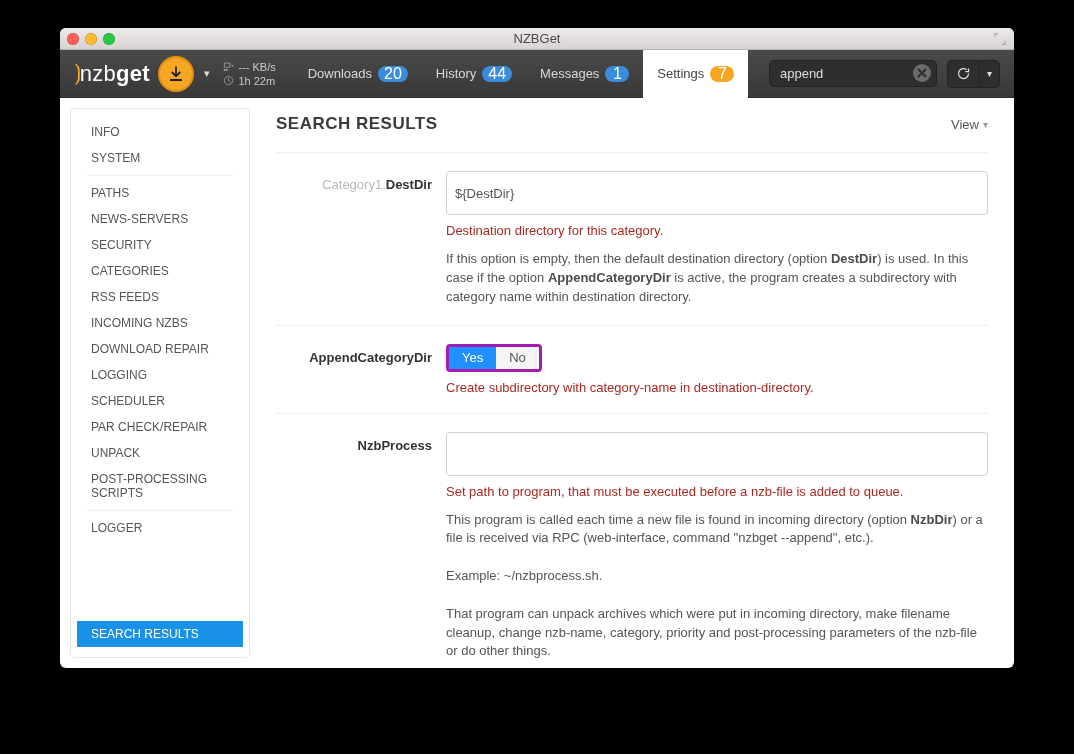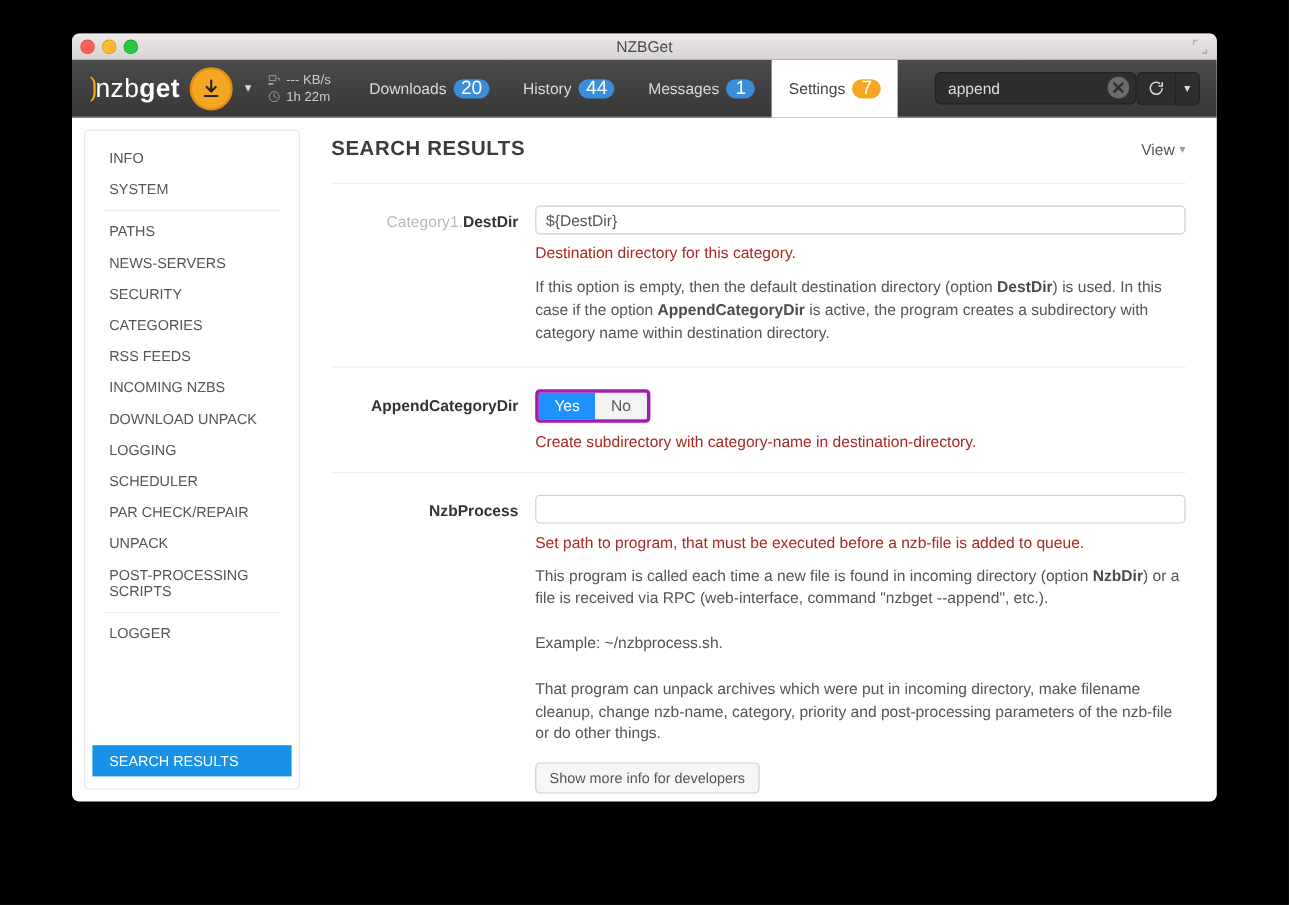--- a/index.html
+++ b/index.html
@@ -28,21 +28,21 @@
   .stats { display:flex; flex-direction:column; margin-left:14px; font-size:11px; color:#c9c9c9; line-height:14px; }
   .stats .row { display:flex; align-items:center; gap:4px; }
   .stats svg { width:11px; height:11px; opacity:.8; }
 
   .tabs { display:flex; margin-left:18px; height:48px; }
   .tab { display:flex; align-items:center; padding:0 14px; font-size:13px; color:#d8d8d8; gap:6px; cursor:pointer;justify-content:space-between; }
   .tab.active { background:#fff; color:#444; }
   .pill { min-width:24px; height:16px; border-radius:8px; font-size:16px; display:inline-flex; align-items:center; justify-content:center; padding:0 6px; color:#fff; }
   .pill-blue { background:#3a8ddb; } .pill-orange { background:#f5a623; }
 
-  .right-controls { margin-left:auto; display:flex; align-items:center; }
+  .right-controls { margin-left:auto; display:flex; align-items:center; gap:10px; }
   .search { position:relative; }
   .search input { background:#2e2e2e; border:1px solid #222; border-radius:5px; color:#ddd; padding:5px 28px 5px 10px; width:168px; font-size:13px; }
   .search .clear { position:absolute; right:6px; top:4px; width:18px; height:18px; background:#6c6c6c; border-radius:50%; display:flex; align-items:center; justify-content:center; cursor:pointer; }
   .btn-group { display:flex; }
   .btn-dark { background:#2e2e2e; border:1px solid #222; height:28px; display:flex; align-items:center; justify-content:center; color:#ddd; cursor:pointer; }
   .btn-dark:first-child { padding:0 8px; border-radius:5px 0 0 5px; border-right:none; }
   .btn-dark:last-child  { padding:0 7px; border-radius:0 5px 5px 0; }
 
   
   .body { display:flex; height:calc(640px - 22px - 48px); }
@@ -55,21 +55,21 @@
   .content { flex:1; padding:8px 26px 20px 26px; overflow:auto; font-size:13px; color:#555; }
   .content-head { display:flex; align-items:center; margin:8px 0 18px 0; }
   .content-head h2 { font-size:17px; font-weight:700; letter-spacing:.5px; color:#3b3b3b; }
   .view { margin-left:auto; color:#555; font-size:13px; display:flex; align-items:center; gap:4px; cursor:pointer; }
 
   .setting { display:flex; border-top:1px solid #eee; padding:18px 0; }
   .setting:first-of-type { border-top:1px solid #eee; }
   .setting .label { width:170px; text-align:right; padding-right:14px; font-size:13px; color:#333; line-height:28px; }
   .setting .label .light { color:#b9b9b9;margin-top:18px; }
   .setting .ctrl { flex:1; }
-  .text-input { width:100%; height:24px; border:1px solid #d0d0d0; border-radius:4px; padding:0 8px; font-size:13px; color:#555; }
+  .text-input { width:100%; height:44px; border:1px solid #d0d0d0; border-radius:4px; padding:0 8px; font-size:13px; color:#555; }
   .help-red { color:#a82a22; margin-top:8px; }
   .help { color:#555; margin-top:12px; line-height:1.45; }
   .help b { font-weight:700; color:#4b4b4b; }
 
   .toggle { display:inline-flex; border:3px solid #a21caf; border-radius:4px; overflow:hidden; height:28px; }
   .toggle span { display:flex; align-items:center; padding:0 13px; font-size:13px; color:#555; cursor:pointer; background:#f4f4f4; }
   .toggle span.active { background:#1e90ff; color:#fff; }
 
   .btn-light { display:inline-flex; align-items:center; height:26px; border:1px solid #cfcfcf; border-radius:4px; padding:0 11px; font-size:12px; color:#555; background:#f6f6f6; cursor:pointer; }
 </style>
@@ -167,21 +167,21 @@
     <div class="sidebar" id="sidebar">
         <div class="side-item">INFO</div>
         <div class="side-item">SYSTEM</div>
         <div class="side-sep"></div>
         <div class="side-item">PATHS</div>
         <div class="side-item">NEWS-SERVERS</div>
         <div class="side-item">SECURITY</div>
         <div class="side-item">CATEGORIES</div>
         <div class="side-item">RSS FEEDS</div>
         <div class="side-item">INCOMING NZBS</div>
-        <div class="side-item">DOWNLOAD UNPACK</div>
+        <div class="side-item">DOWNLOAD REPAIR</div>
         <div class="side-item">LOGGING</div>
         <div class="side-item">SCHEDULER</div>
         <div class="side-item">PAR CHECK/REPAIR</div>
         <div class="side-item">UNPACK</div>
         <div class="side-item">POST-PROCESSING SCRIPTS</div>
         <div class="side-sep"></div>
         <div class="side-item">LOGGER</div>
         <div class="side-bottom">
           <div class="side-item active">SEARCH RESULTS</div>
         </div>

